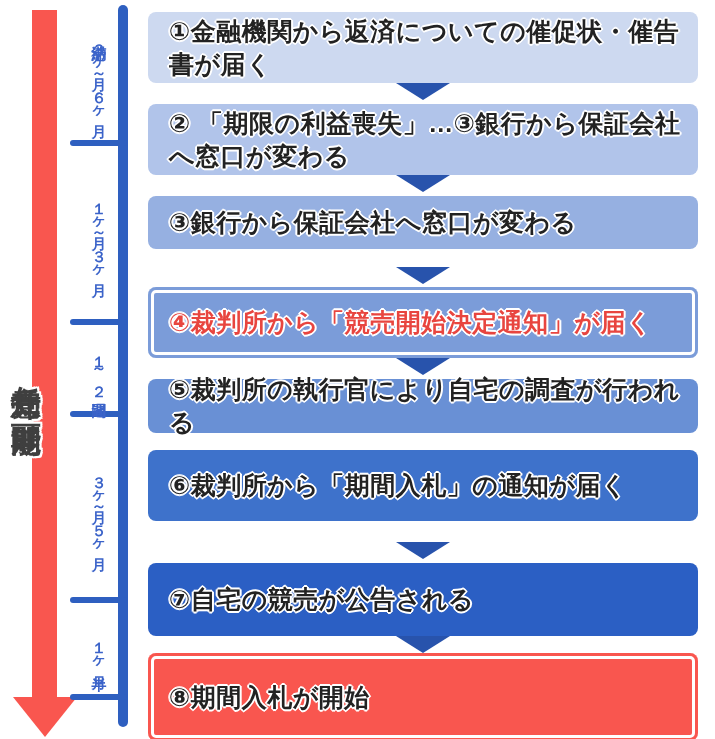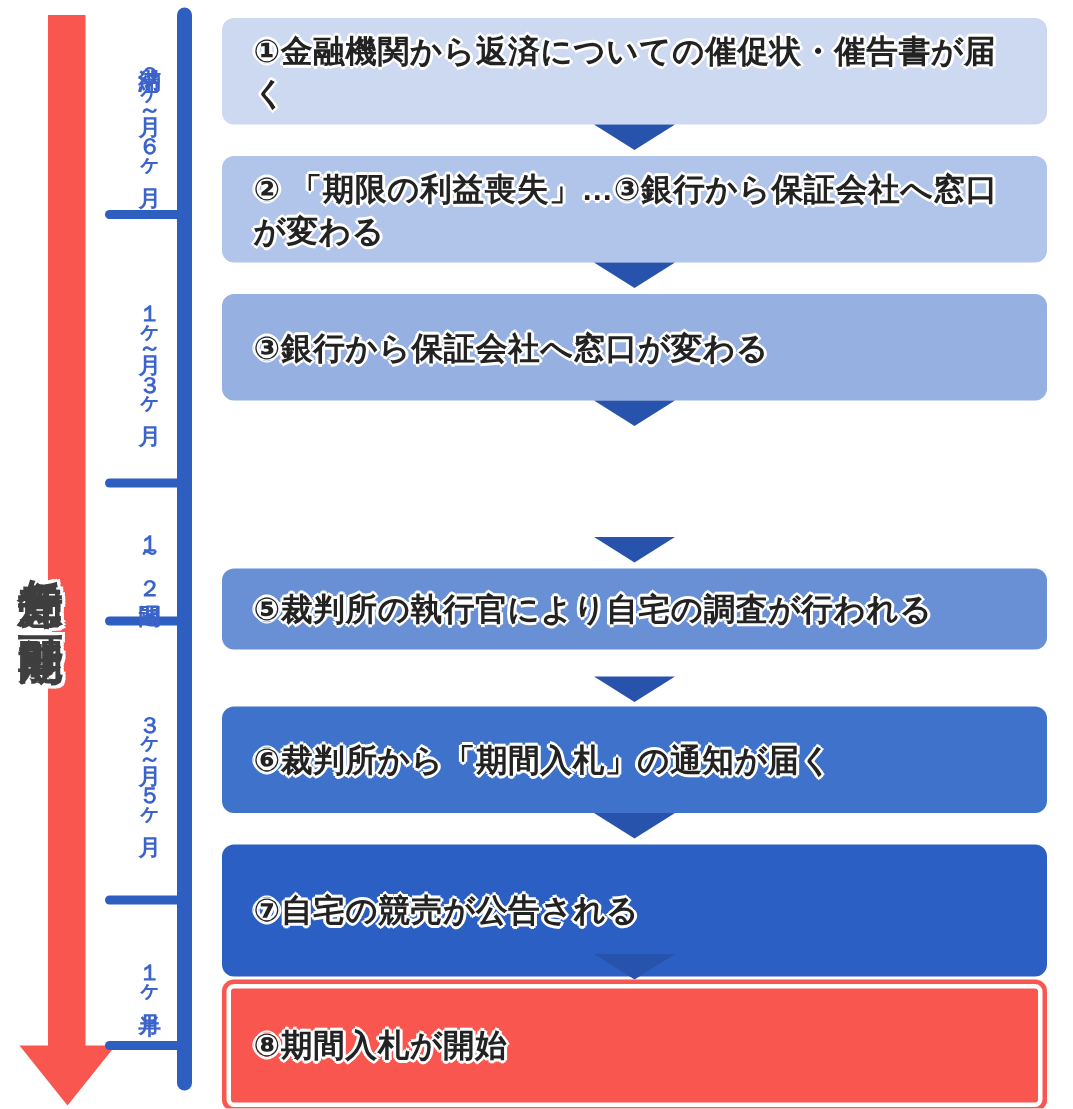--- a/index.html
+++ b/index.html
@@ -55,32 +55,32 @@
   .duration-1 { top:8px;  height:132px; }
   .duration-2 { top:146px; height:173px; }
   .duration-3 { top:325px; height:86px; }
   .duration-4 { top:417px; height:180px; }
   .duration-5 { top:603px; height:91px; }
 
   
   .step {
     position:absolute; left:148px; width:550px; border-radius:8px;
     display:flex; align-items:center; padding:0 12px 0 21px;
-    font-size:21px; font-weight:bold; color:#222222; letter-spacing:0.5px;
+    font-size:25px; font-weight:bold; color:#222222; letter-spacing:0.5px;
     text-shadow:-2px 0 0 #fff, 2px 0 0 #fff, 0 -2px 0 #fff, 0 2px 0 #fff,
                 -1px -1px 0 #fff, 1px -1px 0 #fff, -1px 1px 0 #fff, 1px 1px 0 #fff;
   }
   .step-1 { top:12px;  height:71px; background:#cdd9f0; }
   .step-2 { top:104px; height:71px; background:#b1c4ea; }
-  .step-3 { top:196px; height:71px; background:#96b0e1; }
+  .step-3 { top:196px; height:53px; background:#96b0e1; }
   .step-4 { top:287px; height:71px; background:#7b9cd9; color:#e8453f;
             box-shadow:inset 0 0 0 3px #7b9cd9, inset 0 0 0 6px #ffffff; }
   .step-5 { top:379px; height:54px; background:#6990d5; }
-  .step-6 { top:471px; height:71px; background:#3e72cb; }
-  .step-7 { top:563px; height:88px; background:#2b5fc4; }
+  .step-6 { top:450px; height:71px; background:#3e72cb; }
+  .step-7 { top:563px; height:73px; background:#2b5fc4; }
   .step-8 { top:653px; height:88px; background:#f9564f;
             box-shadow:inset 0 0 0 3px #f9564f, inset 0 0 0 6px #ffffff; }
 
   
   .down-arrow {
     position:absolute; left:396px; width:0; height:0;
     border-left:27px solid transparent; border-right:27px solid transparent;
     border-top:17px solid #2853ac;
   }
   .arrow-1 { top:83px; }  .arrow-2 { top:175px; } .arrow-3 { top:267px; }
@@ -121,20 +121,21 @@
 
   <div class="step step-1">①金融機関から返済についての催促状・催告書が届く</div>
   <div class="down-arrow arrow-1"></div>
 
   <div class="step step-2">② 「期限の利益喪失」…③銀行から保証会社へ窓口が変わる</div>
   <div class="down-arrow arrow-2"></div>
 
   <div class="step step-3">③銀行から保証会社へ窓口が変わる</div>
   <div class="down-arrow arrow-3"></div>
 
+  <div class="step step-4">④裁判所から「競売開始決定通知」が届く</div>
   <div class="down-arrow arrow-4"></div>
 
   <div class="step step-5">⑤裁判所の執行官により自宅の調査が行われる</div>
   <div class="down-arrow arrow-5"></div>
 
   <div class="step step-6">⑥裁判所から「期間入札」の通知が届く</div>
   <div class="down-arrow arrow-6"></div>
 
   <div class="step step-7">⑦自宅の競売が公告される</div>
   <div class="down-arrow arrow-7"></div>

